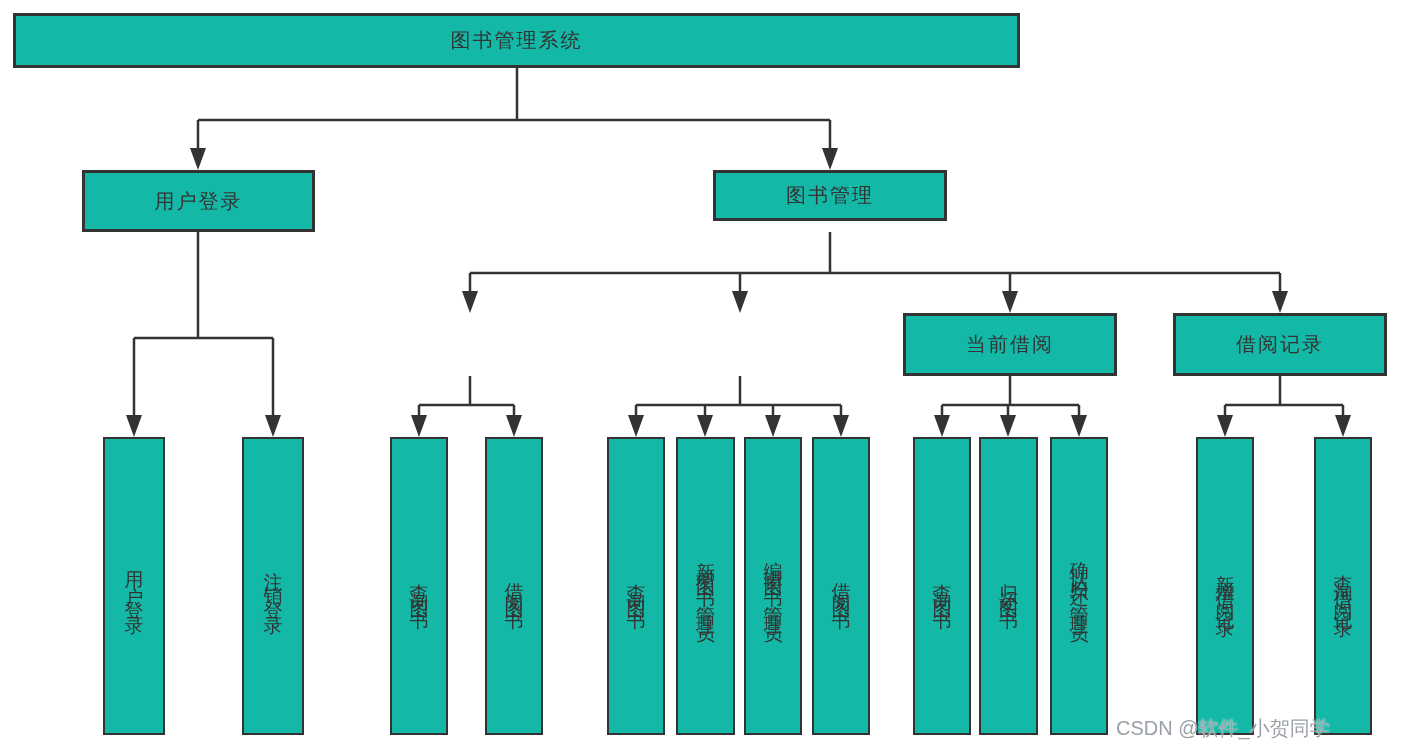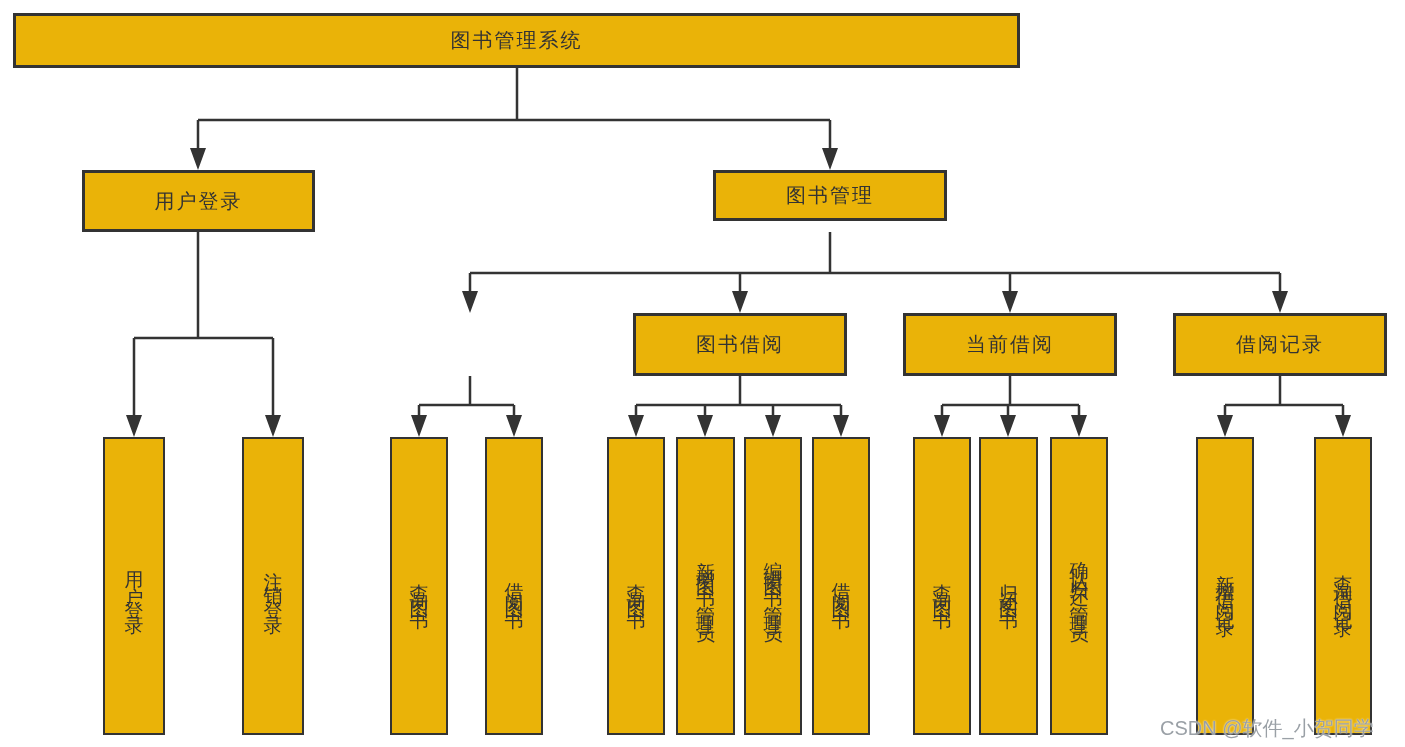--- a/index.html
+++ b/index.html
@@ -8,41 +8,41 @@
     width: 1405px;
     height: 747px;
     background: #ffffff;
     font-family: "Liberation Sans", "DejaVu Sans", sans-serif;
     overflow: hidden;
   }
   #wires { position: absolute; left: 0; top: 0; }
   .box {
     position: absolute;
     box-sizing: border-box;
-    background: #eab308;
+    background: #14b8a6;
     border: 3px solid #333333;
     display: flex;
     align-items: center;
     justify-content: center;
     color: #333333;
   }
   .hnode { font-size: 20px; letter-spacing: 2px; }
   .vnode { top: 437px; height: 298px; border-width: 2.5px; }
   .vtext {
     writing-mode: vertical-rl;
     text-orientation: mixed;
     font-size: 19px;
     letter-spacing: 9px;
     color: #333333;
     white-space: nowrap;
   }
   .vwide .vtext { letter-spacing: 15px; }
   #watermark {
     position: absolute;
-    left: 1160px;
+    left: 1116px;
     top: 715px;
     font-size: 20px;
     color: #9aa0a6;
     text-shadow: 0 0 2px #ffffff;
     white-space: nowrap;
     z-index: 5;
   }
 </style>
 </head>
 <body>
@@ -72,21 +72,20 @@
       M934,415 L950,415 L942,437 Z  M1000,415 L1016,415 L1008,437 Z
       M1071,415 L1087,415 L1079,437 Z
       M1217,415 L1233,415 L1225,437 Z  M1335,415 L1351,415 L1343,437 Z"></path>
   </svg>
 
   <div class="box hnode" style="left:13px; top:13px; width:1007px; height:55px;">图书管理系统</div>
 
   <div class="box hnode" style="left:82px; top:170px; width:233px; height:62px;">用户登录</div>
   <div class="box hnode" style="left:713px; top:170px; width:234px; height:51px;">图书管理</div>
 
-  <div class="box hnode" style="left:633px; top:313px; width:214px; height:63px;">图书借阅</div>
   <div class="box hnode" style="left:903px; top:313px; width:214px; height:63px;">当前借阅</div>
   <div class="box hnode" style="left:1173px; top:313px; width:214px; height:63px;">借阅记录</div>
 
   <div class="box vnode vwide" style="left:103px; width:62px;">
     <span class="vtext">用户登录</span>
   </div>
   <div class="box vnode vwide" style="left:242px; width:62px;">
     <span class="vtext">注销登录</span>
   </div>
 

